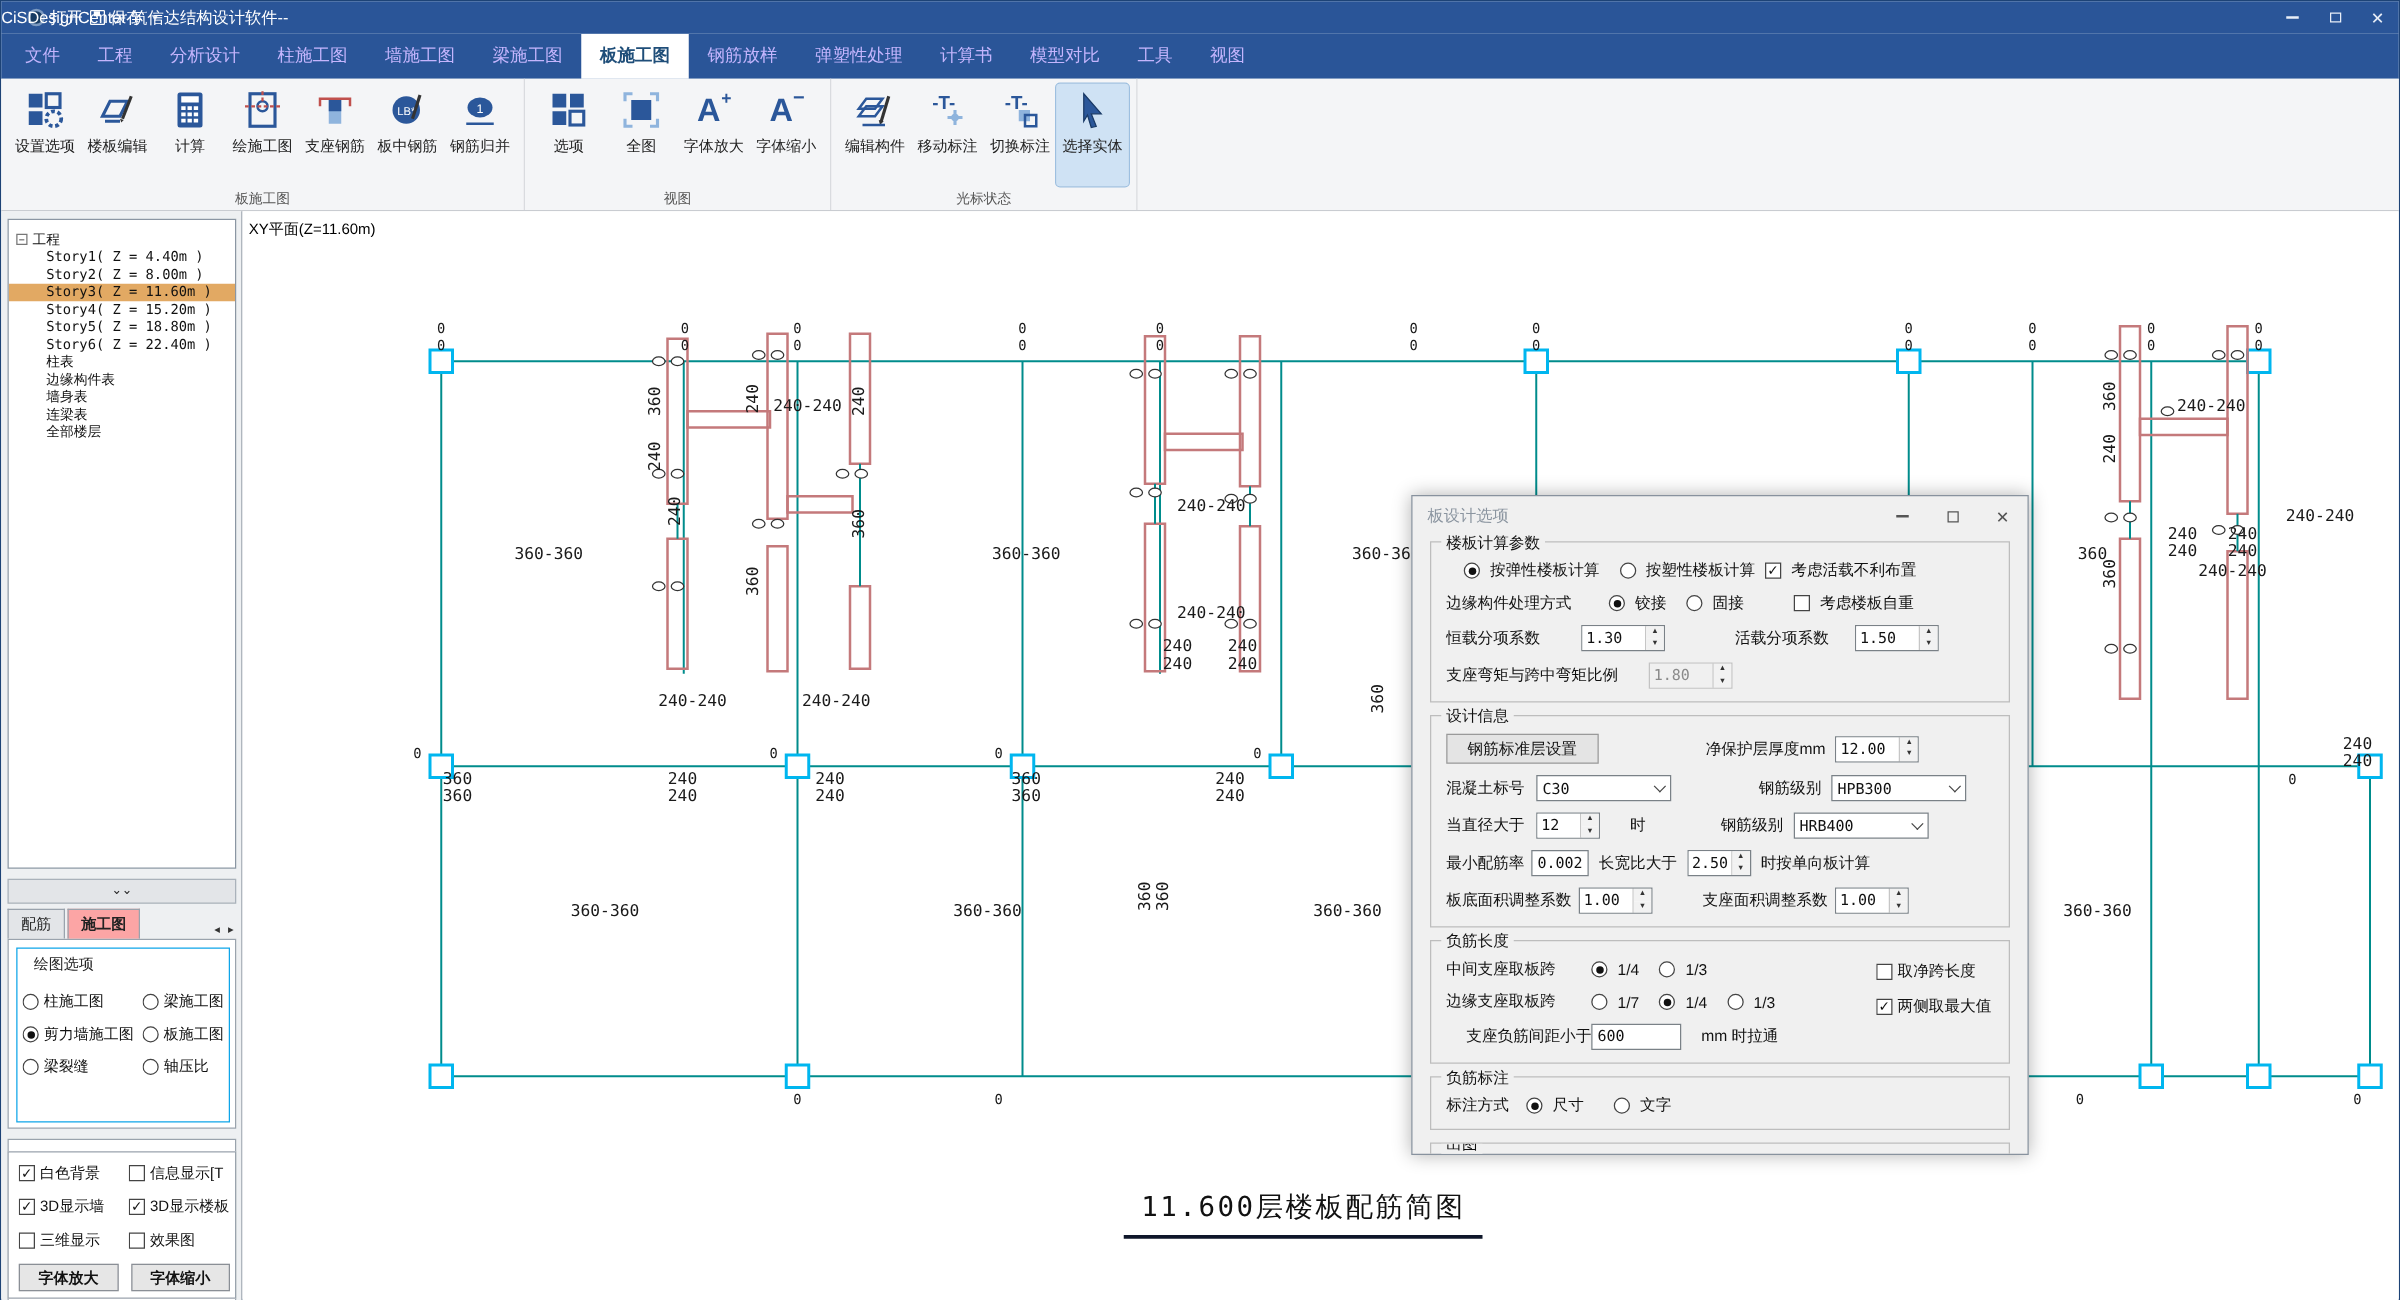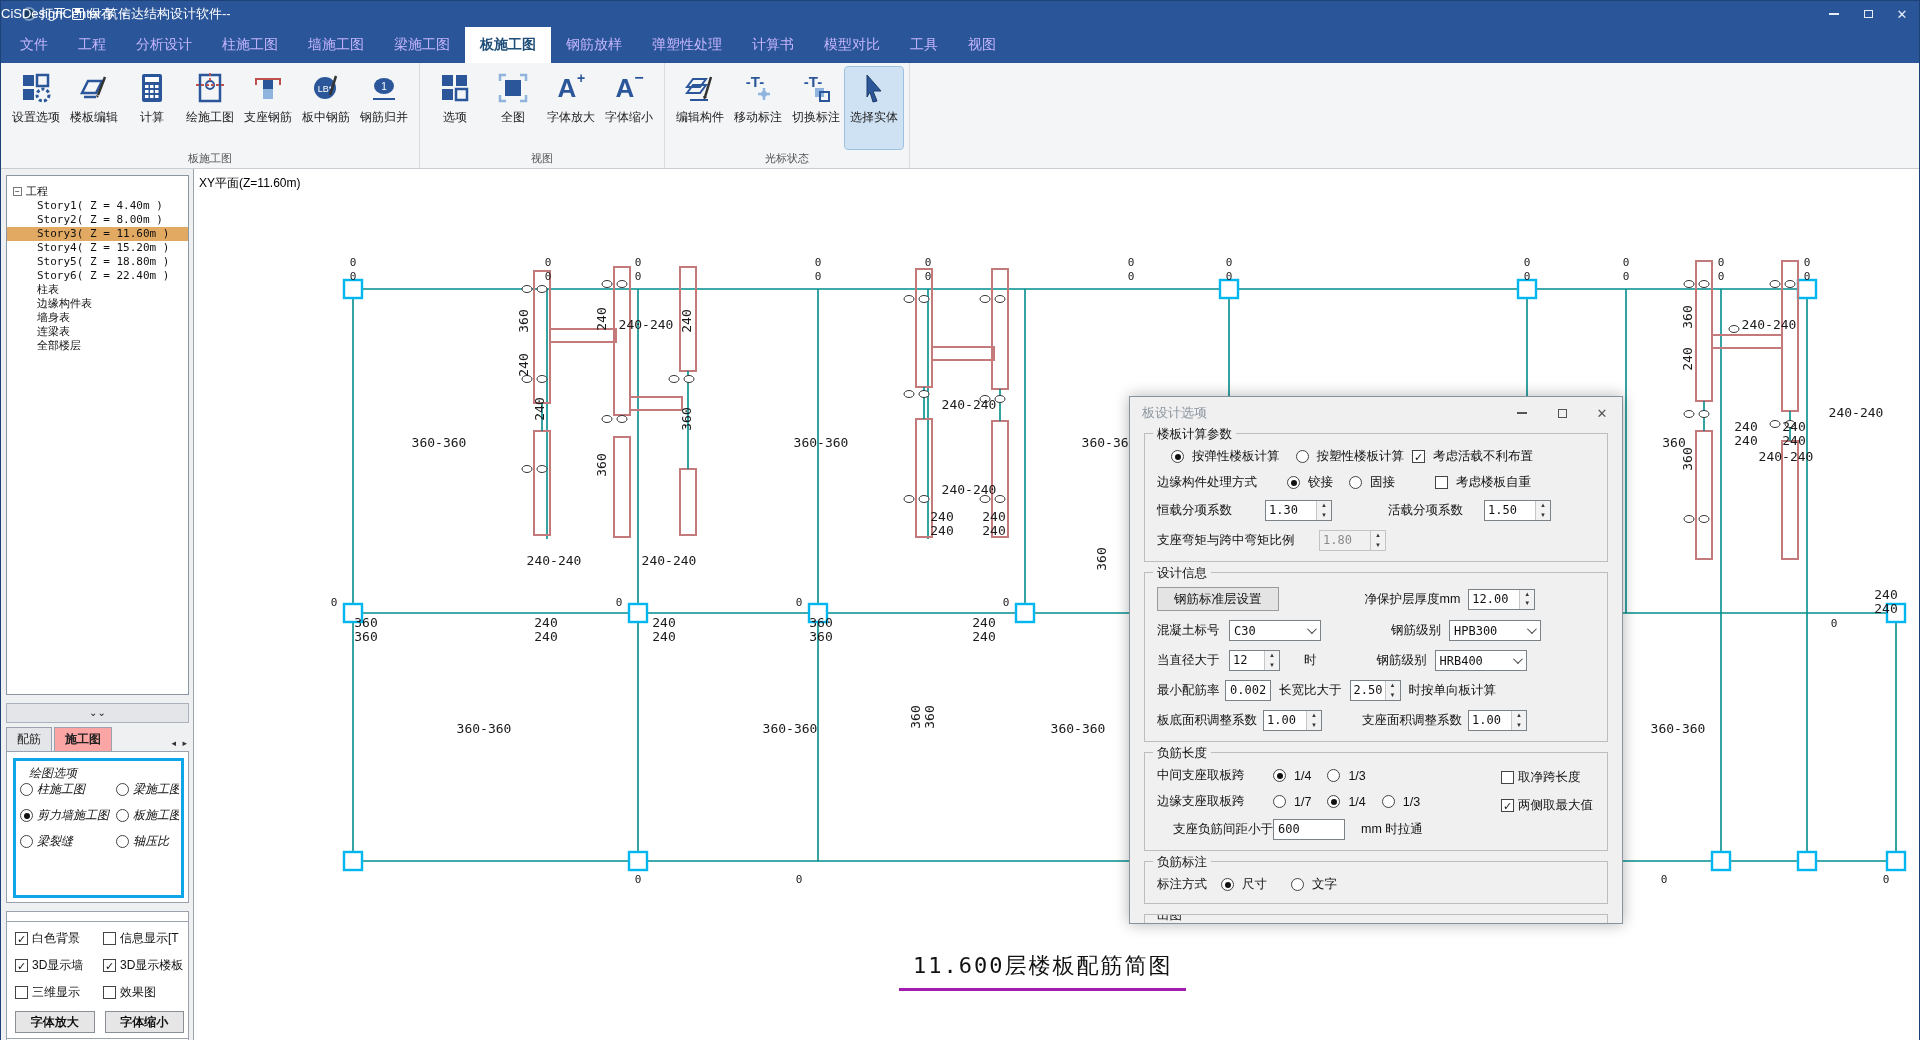--- a/index.html
+++ b/index.html
@@ -44,39 +44,39 @@
   .expander { width:9px; height:9px; border:1px solid #777; font-size:8px; line-height:7px; text-align:center; background:#fff; color:#333; flex:none; }
   .tree-item { padding-left:30px; height:14px; line-height:14px; white-space:nowrap; }
   .tree-item.sel { background:#e2a963; }
   .collapse-btn { position:absolute; left:5px; top:534px; width:183px; height:20px; background:#e3e5e8; border:1px solid #aab2bb; text-align:center; font-size:10px; color:#222; line-height:18px; }
   .side-tabs { position:absolute; left:5px; top:560px; width:183px; height:22px; display:flex; align-items:flex-end; }
   .stab { padding:3px 10px; font-size:12px; border:1px solid #9aa3ad; border-bottom:none; background:#e3e5e8; color:#222; margin-right:2px; }
   .stab.active { background:#fca5a5; font-weight:bold; position:relative; top:1px; padding-bottom:4px; }
   .stab-arrows { margin-left:auto; font-size:9px; color:#333; letter-spacing:2px; padding-bottom:3px; }
   .optbox { position:absolute; left:5px; top:582px; width:183px; height:152px; background:#fff; border:1px solid #9aa3ad; padding:6px 4px 4px 6px; }
   .grp-title { position:absolute; top:-8px; left:8px; background:#fff; padding:0 3px; font-size:12px; color:#222; }
-  .optbox .inner { position:relative; border:3px solid #0ea5e9; height:100%; padding:12px 2px 2px 4px;font-style:italic; }
+  .optbox .inner { position:relative; border:1px solid #0ea5e9; height:100%; padding:26px 2px 2px 4px; }
   .rows2 { display:grid; grid-template-columns:96px 1fr; row-gap:9px; font-size:12px; color:#111; }
   .ritem { display:flex; align-items:center; gap:4px; white-space:nowrap; overflow:hidden; }
   .radio { width:13px; height:13px; border:1px solid #444; border-radius:50%; background:#fff; flex:none; position:relative; }
   .radio.on:after { content:""; position:absolute; left:2.5px; top:2.5px; width:6px; height:6px; border-radius:50%; background:#111; }
   .cb { width:13px; height:13px; border:1px solid #444; background:#fff; flex:none; font-size:11px; line-height:12px; text-align:center; color:#111; }
   .cb.on:after { content:"✓"; }
   .blankbox { position:absolute; left:5px; top:742px; width:183px; height:166px; background:#fff; border:1px solid #9aa3ad; }
   .chkbox { position:absolute; left:5px; top:752px; width:183px; height:118px; background:#fff; border:1px solid #9aa3ad; padding:8px 4px 4px 8px; }
   .chkgrid { display:grid; grid-template-columns:88px 1fr; row-gap:10px; font-size:12px; color:#111; }
   .fontbtns { display:flex; gap:10px; margin-top:10px; }
   .fbtn { flex:1; height:22px; background:#e6e6e6; border:1px solid #8a8f96; font-size:12px; color:#111; text-align:center; line-height:20px; font-weight:bold; }
 
   
   .main { position:relative; flex:1; background:#fff; overflow:hidden; }
   .view-label { position:absolute; left:5px; top:6px; font-size:12px; color:#000; }
   #draw { position:absolute; left:0; top:0; width:1727px; height:837px; }
   #draw text { font-family:"DejaVu Sans Mono",monospace; fill:#1a1a1a; }
-  .draw-title { position:absolute; left:705px; top:782px; font-family:"DejaVu Sans Mono",monospace; font-size:22px; letter-spacing:2px; color:#111; border-bottom:3px solid #a21caf; padding:0 14px 7px 14px; }
+  .draw-title { position:absolute; left:705px; top:782px; font-family:"DejaVu Sans Mono",monospace; font-size:22px; letter-spacing:2px; color:#111; border-bottom:3px solid #0f172a; padding:0 14px 7px 14px; }
 
   
   .dialog { position:absolute; left:935px; top:227px; width:494px; height:528px; background:#f0f0f0; border:1px solid #88929e; box-shadow:0 0 14px rgba(0,0,0,.3); overflow:hidden; z-index:50; }
   .dtitle { height:32px; display:flex; align-items:center; padding-left:12px; font-size:13px; color:#8b95a0; }
   .dbtns { margin-left:auto; display:flex; height:100%; }
   .dbtn { width:40px; display:flex; align-items:center; justify-content:center; color:#555; font-size:13px; }
   .dbtn .mini { width:10px; height:1.5px; background:#555; display:block; }
   .dbtn .maxi { width:9px; height:9px; border:1.5px solid #555; display:block; }
   .dcontent { padding:4px 14px 0 14px; font-size:12.5px; color:#111; }
   .grp { position:relative; border:1px solid #bdbdbd; margin-bottom:10px; padding:14px 10px 8px 12px; }
@@ -84,21 +84,21 @@
   .drow { display:flex; align-items:center; margin-bottom:9px; white-space:nowrap; }
   .drow:last-child { margin-bottom:2px; }
   .gap8{width:8px;} .gap16{width:16px;} .gap24{width:24px;} .gap40{width:40px;}
   .spin { display:flex; border:1px solid #7a8187; background:#fff; height:21px; }
   .spin input, .spin .val { width:50px; border:none; font-size:12px; padding:0 3px; background:#fff; color:#111; line-height:19px; font-family:"DejaVu Sans Mono",monospace;}
   .spin .arr { width:15px; border-left:1px solid #c6c6c6; display:flex; flex-direction:column; }
   .spin .arr span { flex:1; font-size:6px; line-height:9px; text-align:center; color:#333; background:#f2f2f2; }
   .spin.disabled { background:#f0f0f0; border-color:#c3c3c3; }
   .spin.disabled .val { background:#f0f0f0; color:#8a8a8a; }
   .tbox { height:21px; border:1px solid #7a8187; background:#fff; padding:0 4px; font-size:12px; line-height:19px; font-family:"DejaVu Sans Mono",monospace; }
-  .select { display:flex; align-items:center; height:21px; border:1px solid #7a8187; background:#fff; width:92px; padding-left:4px; font-family:"DejaVu Sans Mono",monospace; font-size:12px; }
+  .select { display:flex; align-items:center; height:21px; border:1px solid #7a8187; background:#fff; width:108px; padding-left:4px; font-family:"DejaVu Sans Mono",monospace; font-size:12px; }
   .select .chev { margin-left:auto; margin-right:6px; width:7px; height:7px; border-right:1.5px solid #444; border-bottom:1.5px solid #444; transform:rotate(45deg) translateY(-2px); }
   .pushbtn { height:24px; background:#e4e4e4; border:1px solid #9a9a9a; padding:0 16px; font-size:12.5px; line-height:22px; }
   .clipgrp { position:relative; border:1px solid #bdbdbd; height:26px; overflow:hidden; }
   .clipgrp .glabel { position:absolute; top:-8px; left:8px; background:#f0f0f0; padding:0 4px; }
 </style>
 </head>
 <body>
 
 <div id="app">
 

